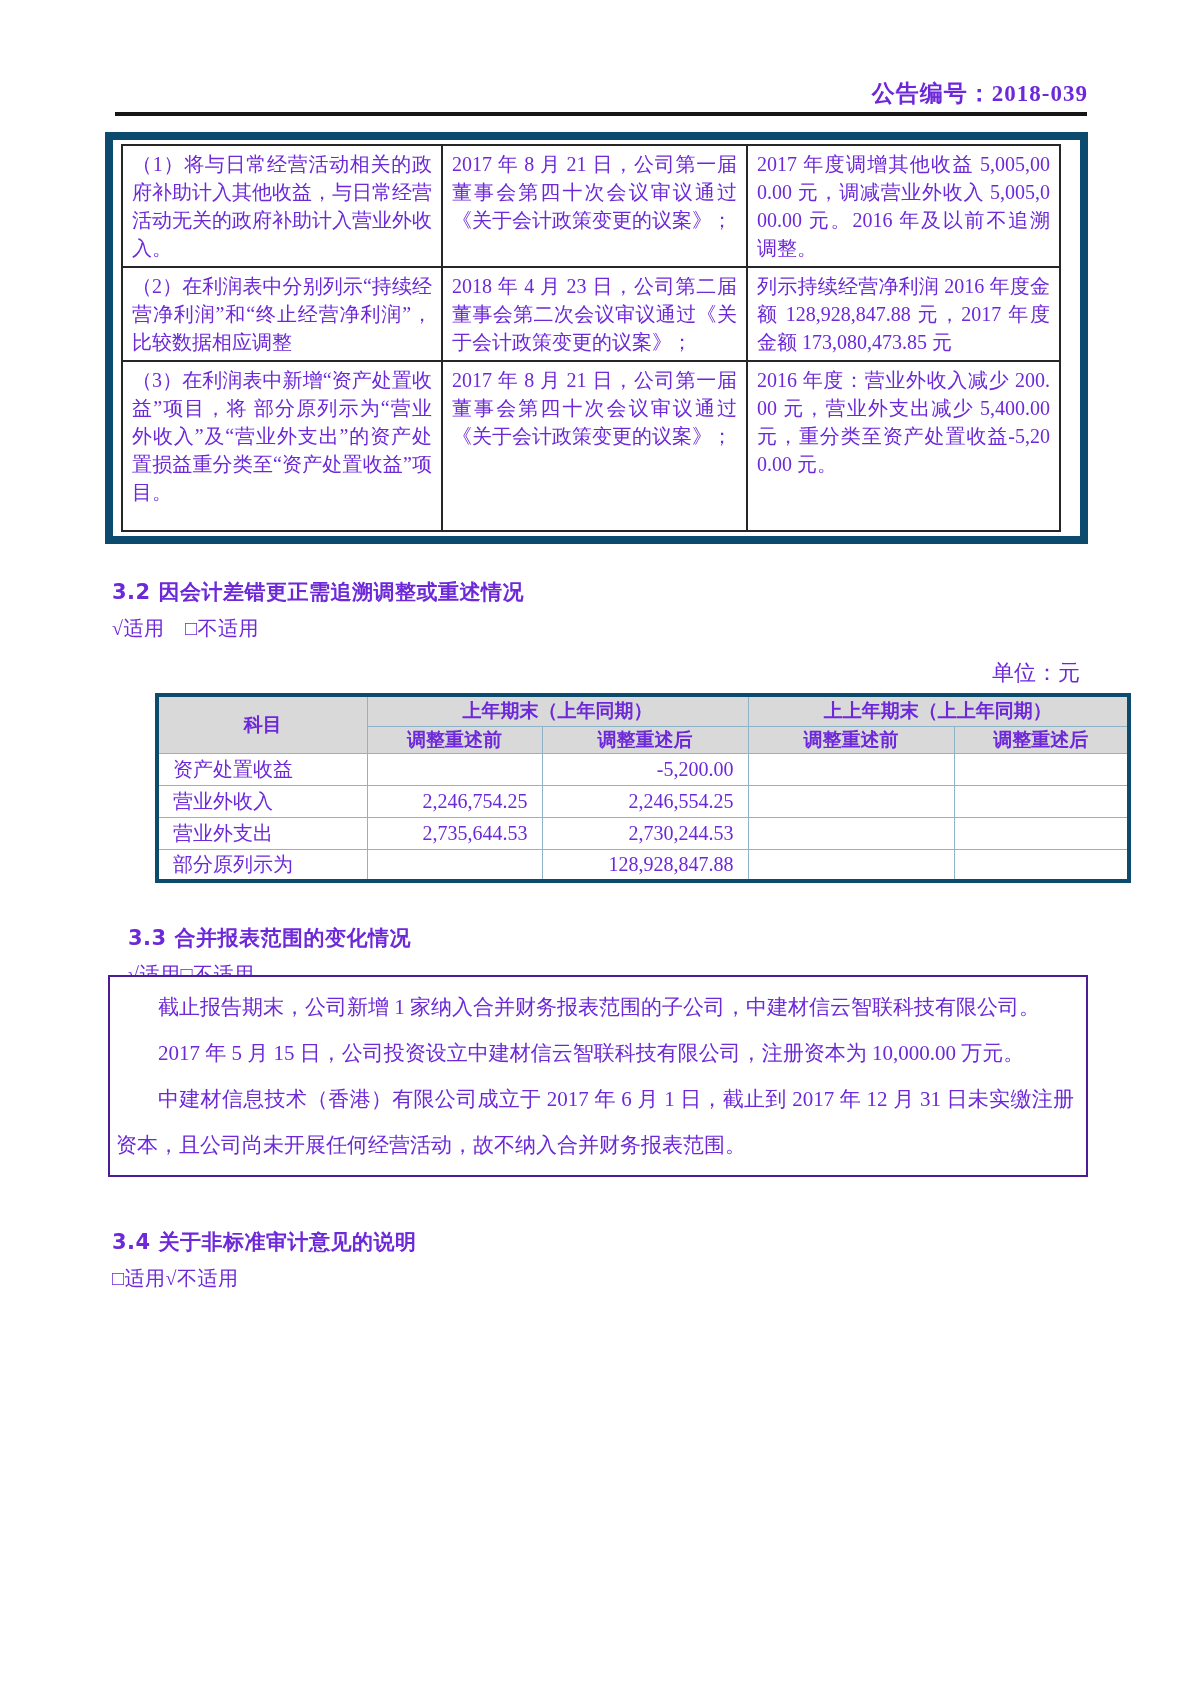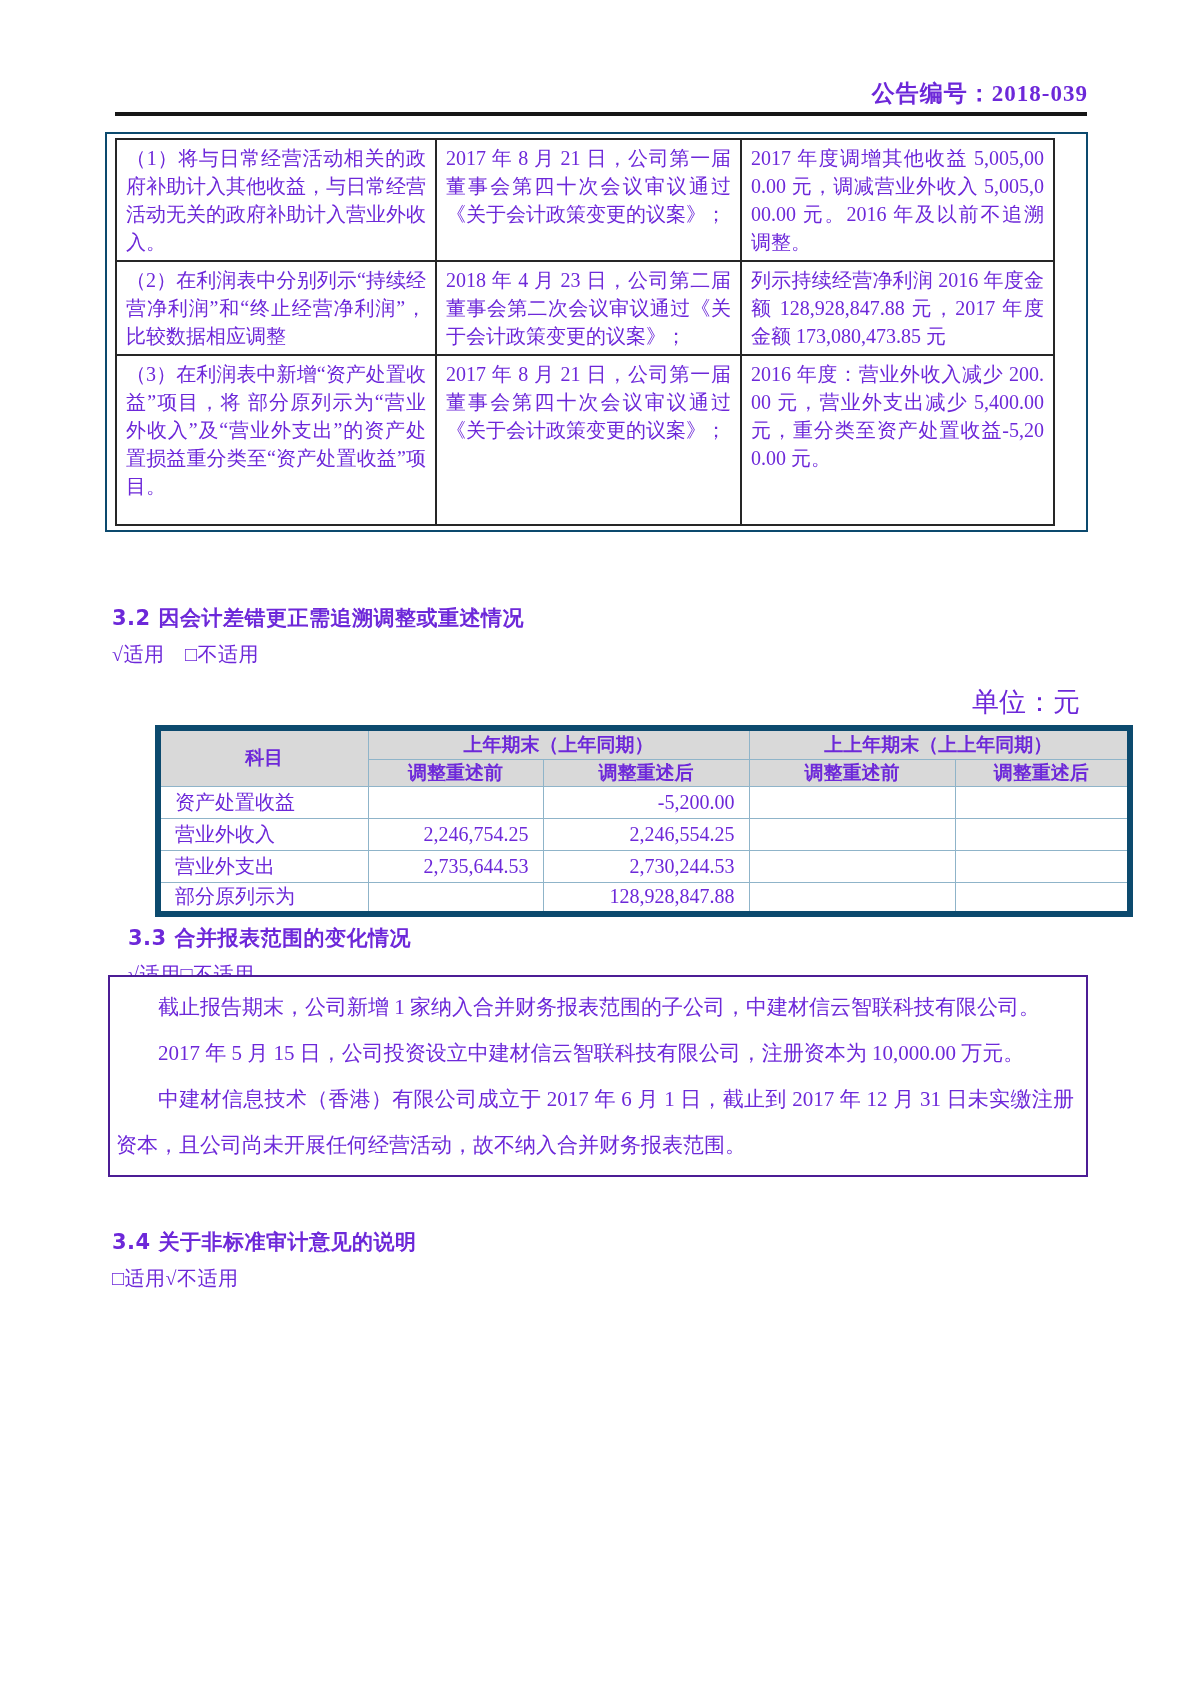--- a/index.html
+++ b/index.html
@@ -32,21 +32,21 @@
     height: 4px;
     background: #161616;
   }
 
   
   .policy-box {
     position: absolute;
     top: 132px;
     left: 105px;
     width: 983px;
-    border: 2px solid #0c4a6e;
+    border: 8px solid #0c4a6e;
     padding: 4px 0 4px 8px;
     background: #ffffff;
   }
   table.policy-table {
     border-collapse: collapse;
     table-layout: fixed;
     width: 938px;
   }
   table.policy-table td {
     border: 2px solid #262626;
@@ -75,39 +75,39 @@
   .applicability {
     margin-top: 9px;
     font-size: 20px;
     letter-spacing: 0.5px;
   }
 
   
   .unit-label {
     margin-top: 16px;
     text-align: right;
-    font-size: 27px;
+    font-size: 22px;
   }
   table.restate-table {
     border-collapse: collapse;
     table-layout: fixed;
     width: 972px;
     margin-left: -4px;
     margin-top: 5px;
   }
   table.restate-table col.rc1 { width: 210px; }
   table.restate-table col.rc2 { width: 175px; }
   table.restate-table col.rc3 { width: 206px; }
   table.restate-table col.rc4 { width: 206px; }
   table.restate-table col.rc5 { width: 175px; }
   table.restate-table th, table.restate-table td {
     border: 1px solid #8fb4c9;
     font-size: 20px;
   }
-  table.restate-table { border: 6px solid #0c4a6e; margin-left: 43px; }
+  table.restate-table { border: 4px solid #0c4a6e; margin-left: 43px; }
   table.restate-table th {
     background: #d9d9d9;
     font-family: "DejaVu Sans", "Liberation Sans", sans-serif;
     font-weight: bold;
     font-size: 19px;
     text-align: center;
   }
   table.restate-table tr.hdr1 th { height: 31px; }
   table.restate-table tr.hdr2 th { height: 18px; }
   table.restate-table td { height: 32px; background: #ffffff; }
@@ -126,21 +126,21 @@
     background: #ffffff;
   }
   .scope-box p {
     font-size: 21px;
     line-height: 46px;
     text-indent: 2em;
     text-align: justify;
     word-break: break-all;
   }
 
-  .sec-32 { top: 604px; }
+  .sec-32 { top: 578px; }
   .sec-33 { top: 924px; margin-left: 16px; }
   .sec-34 { top: 1228px; }
 </style>
 </head>
 <body>
 
 <div class="page">
 
   <div class="doc-number">公告编号：2018-039</div>
   <div class="header-rule"></div>

